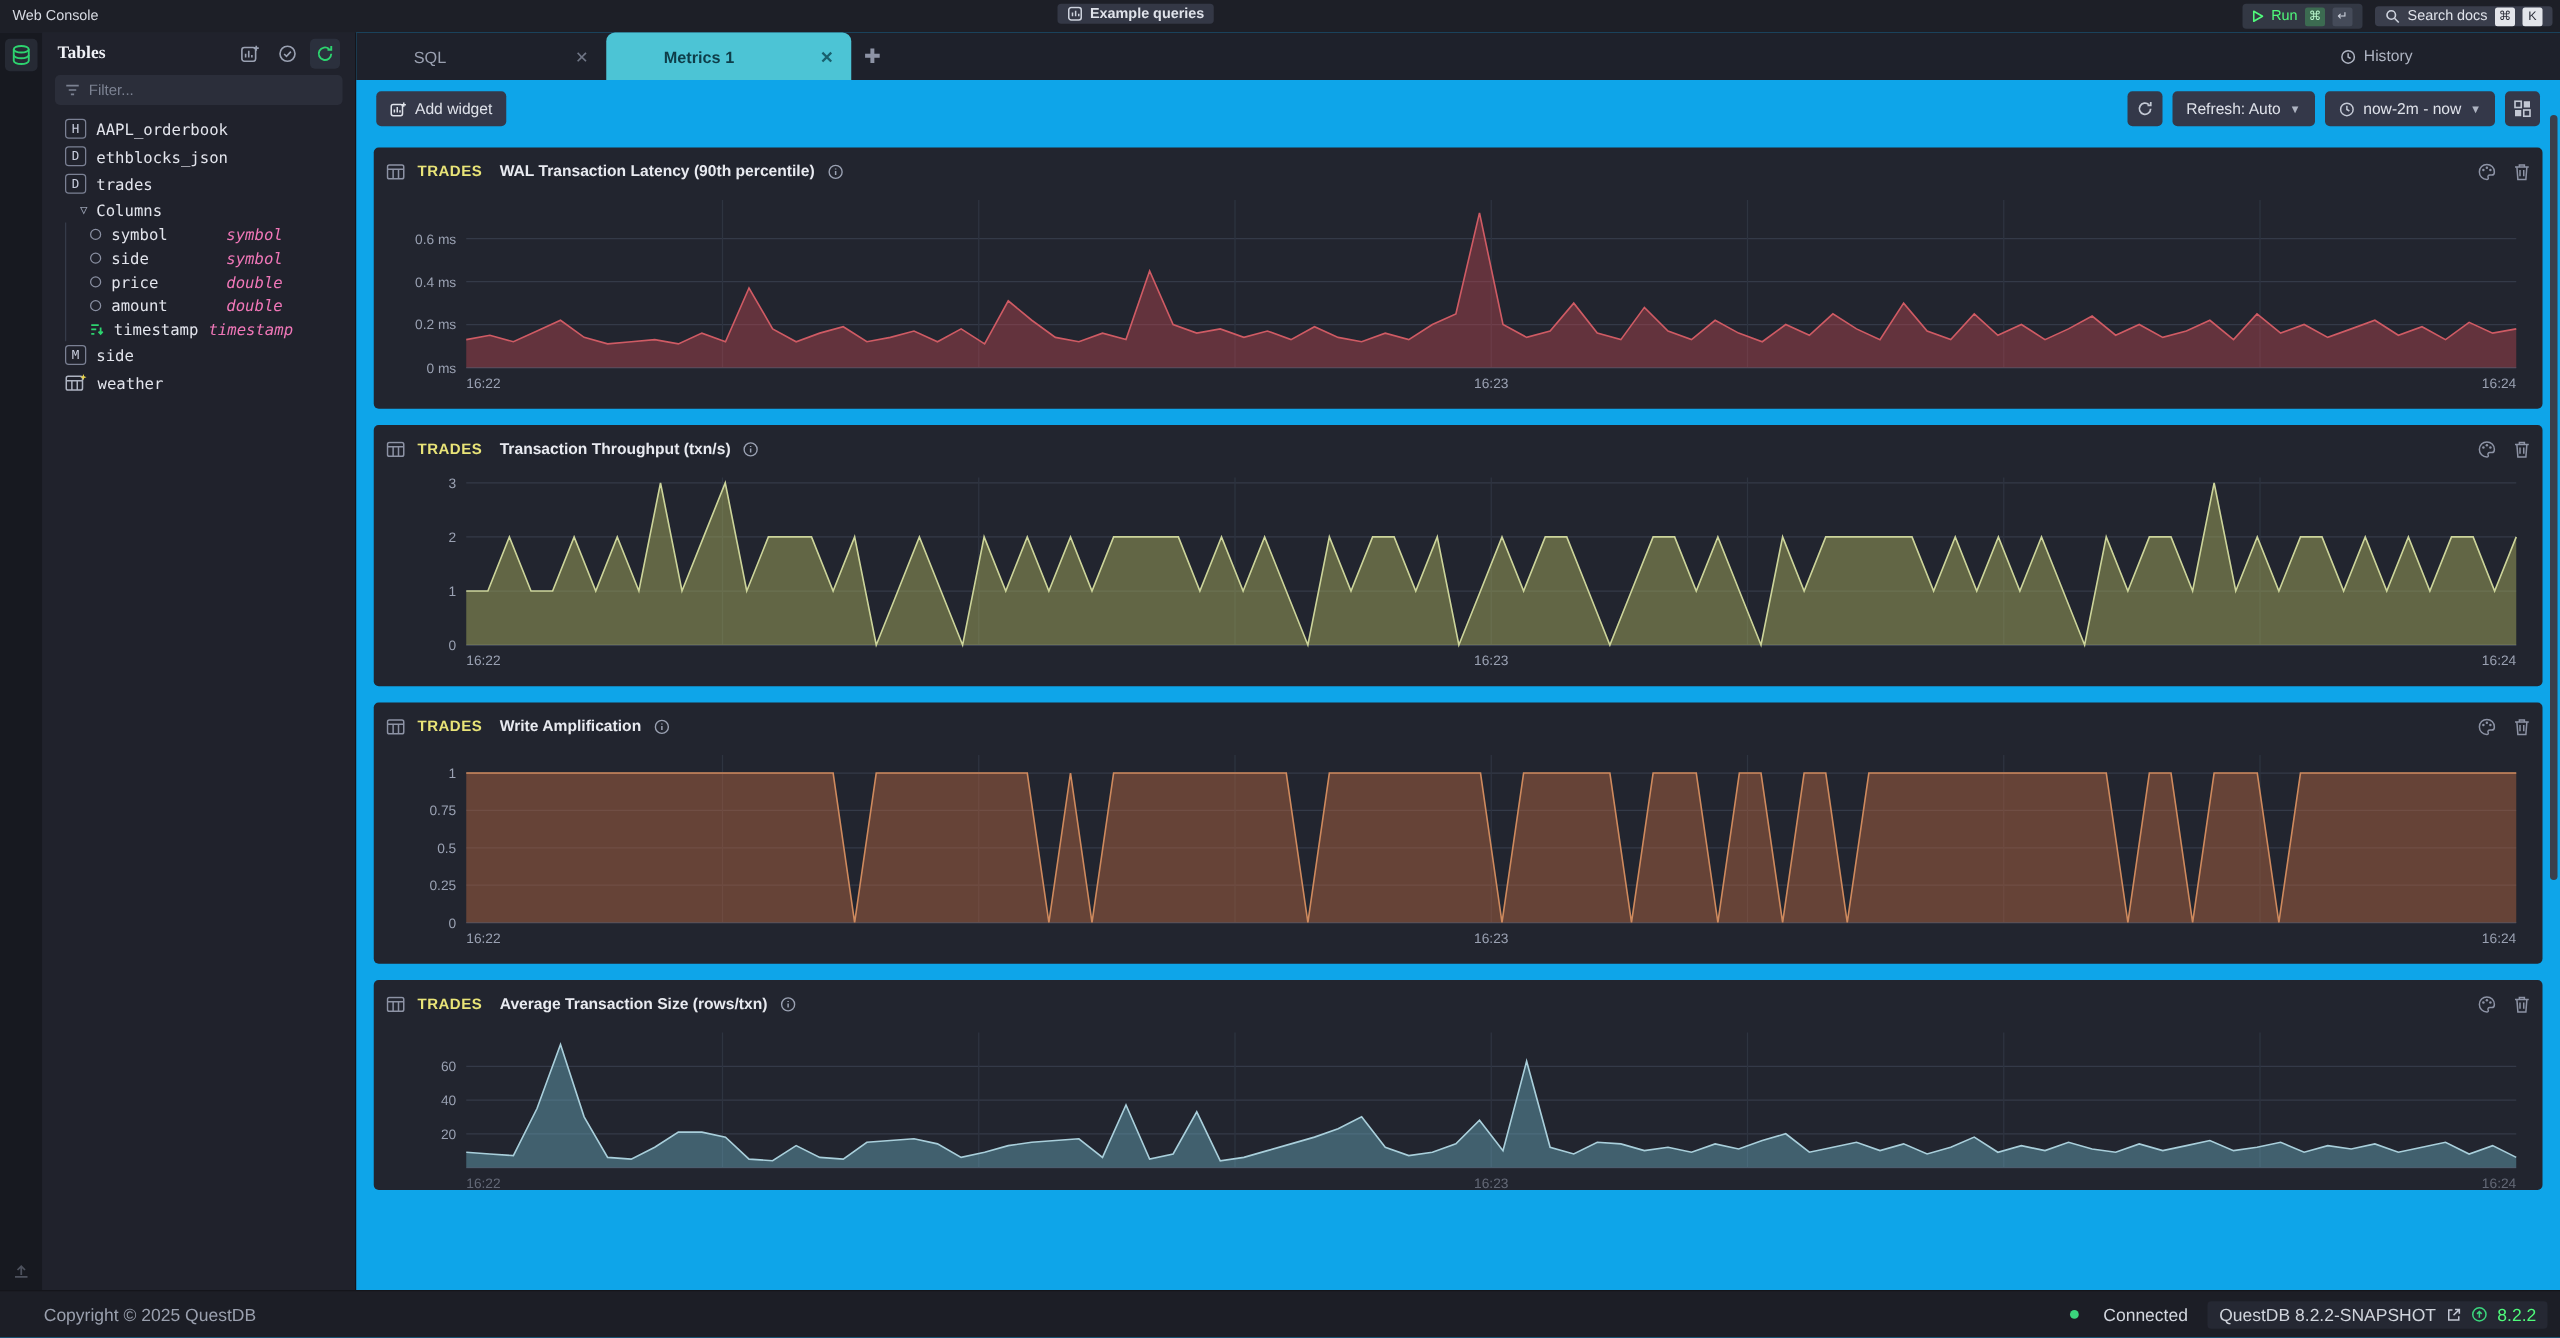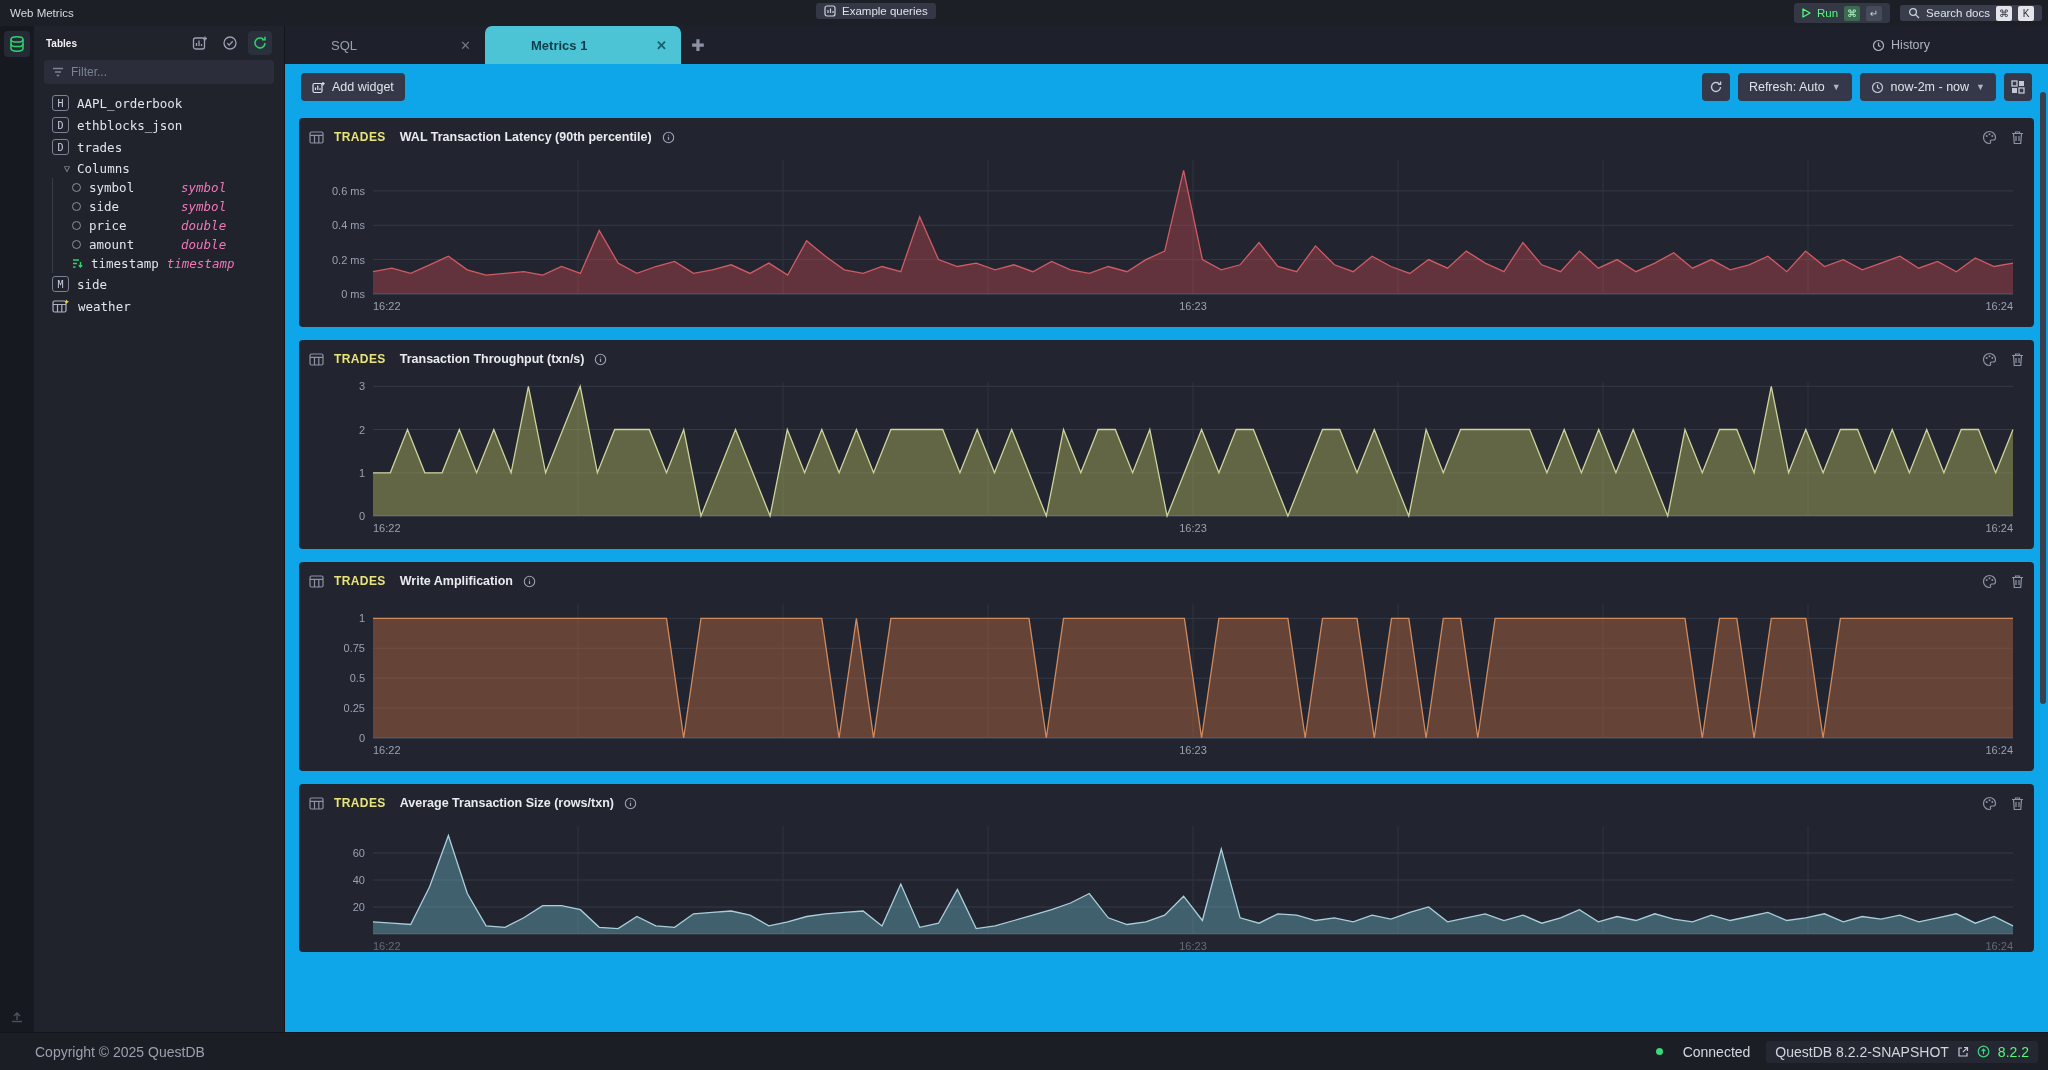--- a/index.html
+++ b/index.html
@@ -11,21 +11,21 @@
   }
   svg { display:block; }
   button { background:none; border:none; color:inherit; font:inherit; cursor:pointer; }
 
   
   .topbar { height:26px; background:#1d1f27; display:flex; align-items:center;
             padding:0 6px 0 10px; position:relative; flex:0 0 auto; overflow:hidden; }
   .app-title { font-size:11.5px; color:#d7dae2; }
   .btn { display:inline-flex; align-items:center; gap:6px; background:#343846;
          border-radius:3px; padding:2px 8px; font-size:11.5px; color:#dfe2ea; }
-  .example-btn { position:absolute; left:816px; top:3px; height:16px; }
+  .example-btn { position:absolute; left:846px; top:3px; height:16px;font-weight:bold; }
   .top-right { margin-left:auto; display:flex; align-items:center; gap:10px; }
   .run-btn { color:#50fa7b; height:20px; background:#333844; }
   .kbd { display:inline-flex; align-items:center; justify-content:center;
          min-width:16px; height:15px; padding:0 3px; border-radius:2px;
          background:#454b59; color:#cdd2dd; font-size:10px; }
   .kbd.green { background:#3c6b51; color:#b9f6cd; }
   .kbd.light { background:#e3e5ea; color:#2a2d38; }
   .search-btn { height:16px; background:#3a3e4c; }
 
   
@@ -35,21 +35,21 @@
   .rail { width:34px; background:#171920; display:flex; flex-direction:column; align-items:center;
           padding-top:5px; flex:0 0 auto; }
   .rail-tile { width:26px; height:26px; border-radius:4px; background:#262a34;
                display:flex; align-items:center; justify-content:center; }
   .rail-bottom { margin-top:auto; margin-bottom:8px; opacity:.55; }
 
   
   .sidebar { width:251px; background:#20222c; border-right:1px solid #14151b;
              display:flex; flex-direction:column; flex:0 0 auto; }
   .sb-header { height:34px; display:flex; align-items:center; padding:0 12px; gap:10px; }
-  .sb-title { font-size:10px; font-weight:bold; color:#f0f2f7; }
+  .sb-title { font-size:14px; font-weight:bold; color:#f0f2f7;font-family:Liberation Serif, serif; }
   .sb-icons { margin-left:auto; display:flex; align-items:center; gap:6px; }
   .icon-btn { width:24px; height:24px; display:flex; align-items:center; justify-content:center;
               border-radius:4px; color:#9aa1b2; }
   .icon-btn.hl { background:#2b303d; }
   .filter-box { margin:0 10px 8px 10px; height:24px; background:#2b2e3a; border-radius:4px;
                 display:flex; align-items:center; padding:0 8px; gap:7px; }
   .filter-box input { flex:1; background:transparent; border:none; outline:none;
                       color:#cfd3dd; font-size:12px; }
   .filter-box input::placeholder { color:#7c8292; }
   .tree { font-family:"DejaVu Sans Mono", monospace; font-size:12.5px; color:#e2e4ec; }
@@ -104,21 +104,21 @@
   .connected { display:flex; align-items:center; gap:20px; color:#d3d7df; }
   .green-dot { width:7px; height:7px; border-radius:50%; background:#3bd67d; }
   .version-chip { display:flex; align-items:center; gap:8px; background:#252833; border-radius:3px;
                   padding:3px 9px; color:#d0d4dc; }
   .vtag { color:#50fa7b; }
 </style>
 </head>
 <body>
 
 <div class="topbar">
-  <span class="app-title">Web Metrics</span>
+  <span class="app-title">Web Console</span>
 
   <button class="btn example-btn">
     <span>
       <svg width="12" height="12" viewBox="0 0 12 12">
           <rect x="1" y="1" width="10" height="10" rx="2" fill="none" stroke="#cdd2dd" stroke-width="1.2"></rect>
           <path d="M4 8V5M6.5 8V3.5M9 8V6" stroke="#cdd2dd" stroke-width="1.2"></path>
         </svg>
     </span>
     <span>Example queries</span>
   </button>

